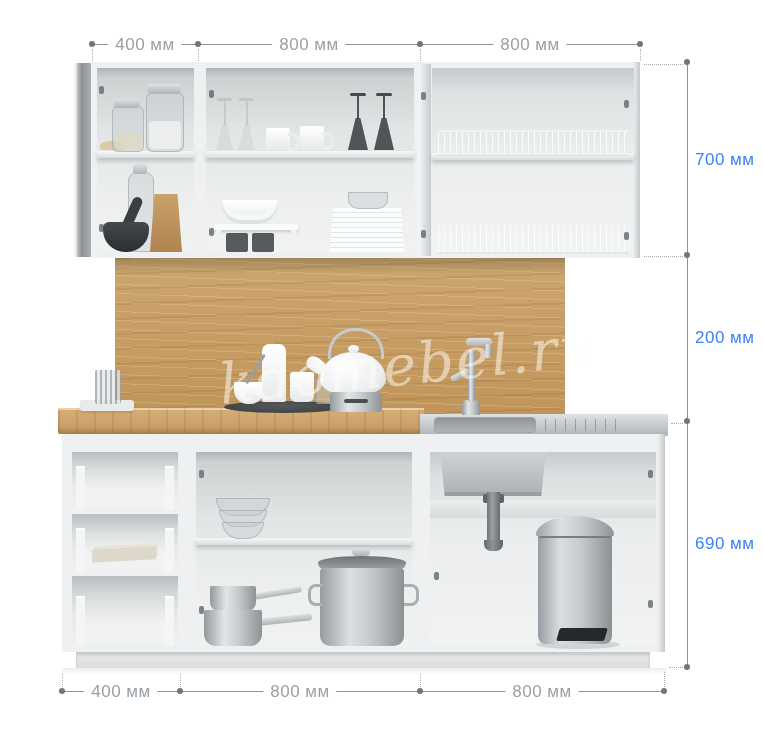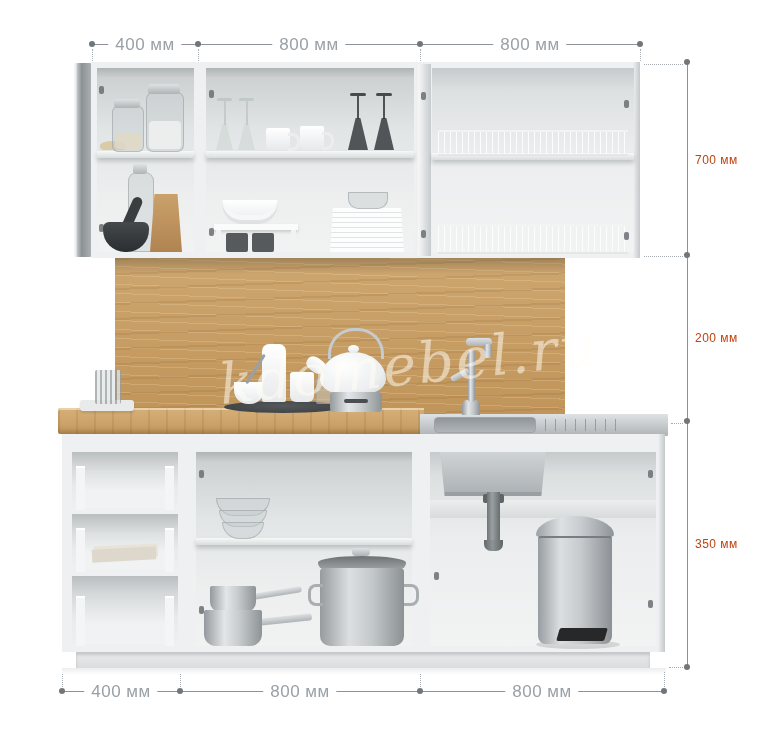--- a/index.html
+++ b/index.html
@@ -5,21 +5,21 @@
   html,body{margin:0;padding:0;background:#fff;font-family:"Liberation Sans",sans-serif;}
   .stage{position:relative;width:763px;height:741px;background:#fff;overflow:hidden;}
   .abs{position:absolute;}
   
   .lineh{position:absolute;height:1px;background:#8d9398;}
   .linev{position:absolute;width:1px;background:#8d9398;}
   .dot{position:absolute;width:6px;height:6px;border-radius:50%;background:#70767a;transform:translate(-50%,-50%);}
   .extv{position:absolute;width:0;border-left:1px dotted #a6acb0;}
   .exth{position:absolute;height:0;border-top:1px dotted #a6acb0;}
   .dimlbl{position:absolute;transform:translate(-50%,-50%);font-size:17px;color:#99a0a6;letter-spacing:.5px;background:#fff;padding:0 7px;white-space:nowrap;}
-  .dimlbl-side{position:absolute;transform:translateY(-50%);font-size:12px;color:#c2410c;letter-spacing:.5px;white-space:nowrap;}
+  .dimlbl-side{position:absolute;transform:translateY(-50%);font-size:17px;color:#3b82f6;letter-spacing:.5px;white-space:nowrap;}
   
   .panel{position:absolute;background:#eef0f1;}
   .interior{position:absolute;background:linear-gradient(180deg,#aeb3b5 0,#cdd1d2 10px,#e2e5e6 34%,#edefef 70%,#f1f2f2 100%);}
   .interior-light{position:absolute;background:linear-gradient(180deg,#c6cacc 0,#dde0e1 12%,#ebedee 45%,#f2f3f3 100%);}
   .shelf{position:absolute;background:linear-gradient(#f7f8f8,#d9dcdd);box-shadow:0 3px 4px rgba(80,86,89,.28);}
   .side-shade{position:absolute;right:0;top:0;bottom:0;width:7px;background:linear-gradient(90deg,rgba(0,0,0,0),rgba(120,126,129,.35));}
   .hinge{position:absolute;width:5px;height:8px;background:#6a6f73;border-radius:2px;opacity:.85;}
   .wood{background:repeating-linear-gradient(178deg,rgba(115,78,32,.12) 0 2px,rgba(0,0,0,0) 2px 15px),repeating-linear-gradient(2deg,rgba(255,236,200,.20) 0 1px,rgba(0,0,0,0) 1px 9px),linear-gradient(180deg,#cda66f,#c09459);}
   .wood-top{background:repeating-linear-gradient(91deg,rgba(120,82,35,.14) 0 2px,rgba(0,0,0,0) 2px 18px),linear-gradient(180deg,#d6af78,#c49a60);}
   .glass{position:absolute;background:rgba(198,204,207,.45);border:1px solid rgba(150,157,161,.55);}
@@ -217,21 +217,21 @@
     <div class="dot" style="left:687px;top:62px;"></div>
     <div class="dot" style="left:687px;top:255px;"></div>
     <div class="dot" style="left:687px;top:421px;"></div>
     <div class="dot" style="left:687px;top:667px;"></div>
     <div class="exth" style="left:644px;top:64px;width:39px;"></div>
     <div class="exth" style="left:644px;top:256px;width:39px;"></div>
     <div class="exth" style="left:671px;top:423px;width:12px;"></div>
     <div class="exth" style="left:669px;top:667px;width:14px;"></div>
     <div class="dimlbl-side" style="left:695px;top:160px;">700 мм</div>
     <div class="dimlbl-side" style="left:695px;top:338px;">200 мм</div>
-    <div class="dimlbl-side" style="left:695px;top:544px;">350 мм</div>
+    <div class="dimlbl-side" style="left:695px;top:544px;">690 мм</div>
   </div>
 
   <div>
     <div class="lineh" style="left:62px;top:691px;width:602px;"></div>
     <div class="dot" style="left:62px;top:691px;"></div>
     <div class="dot" style="left:180px;top:691px;"></div>
     <div class="dot" style="left:420px;top:691px;"></div>
     <div class="dot" style="left:664px;top:691px;"></div>
     <div class="extv" style="left:62px;top:674px;height:13px;"></div>
     <div class="extv" style="left:180px;top:674px;height:13px;"></div>

